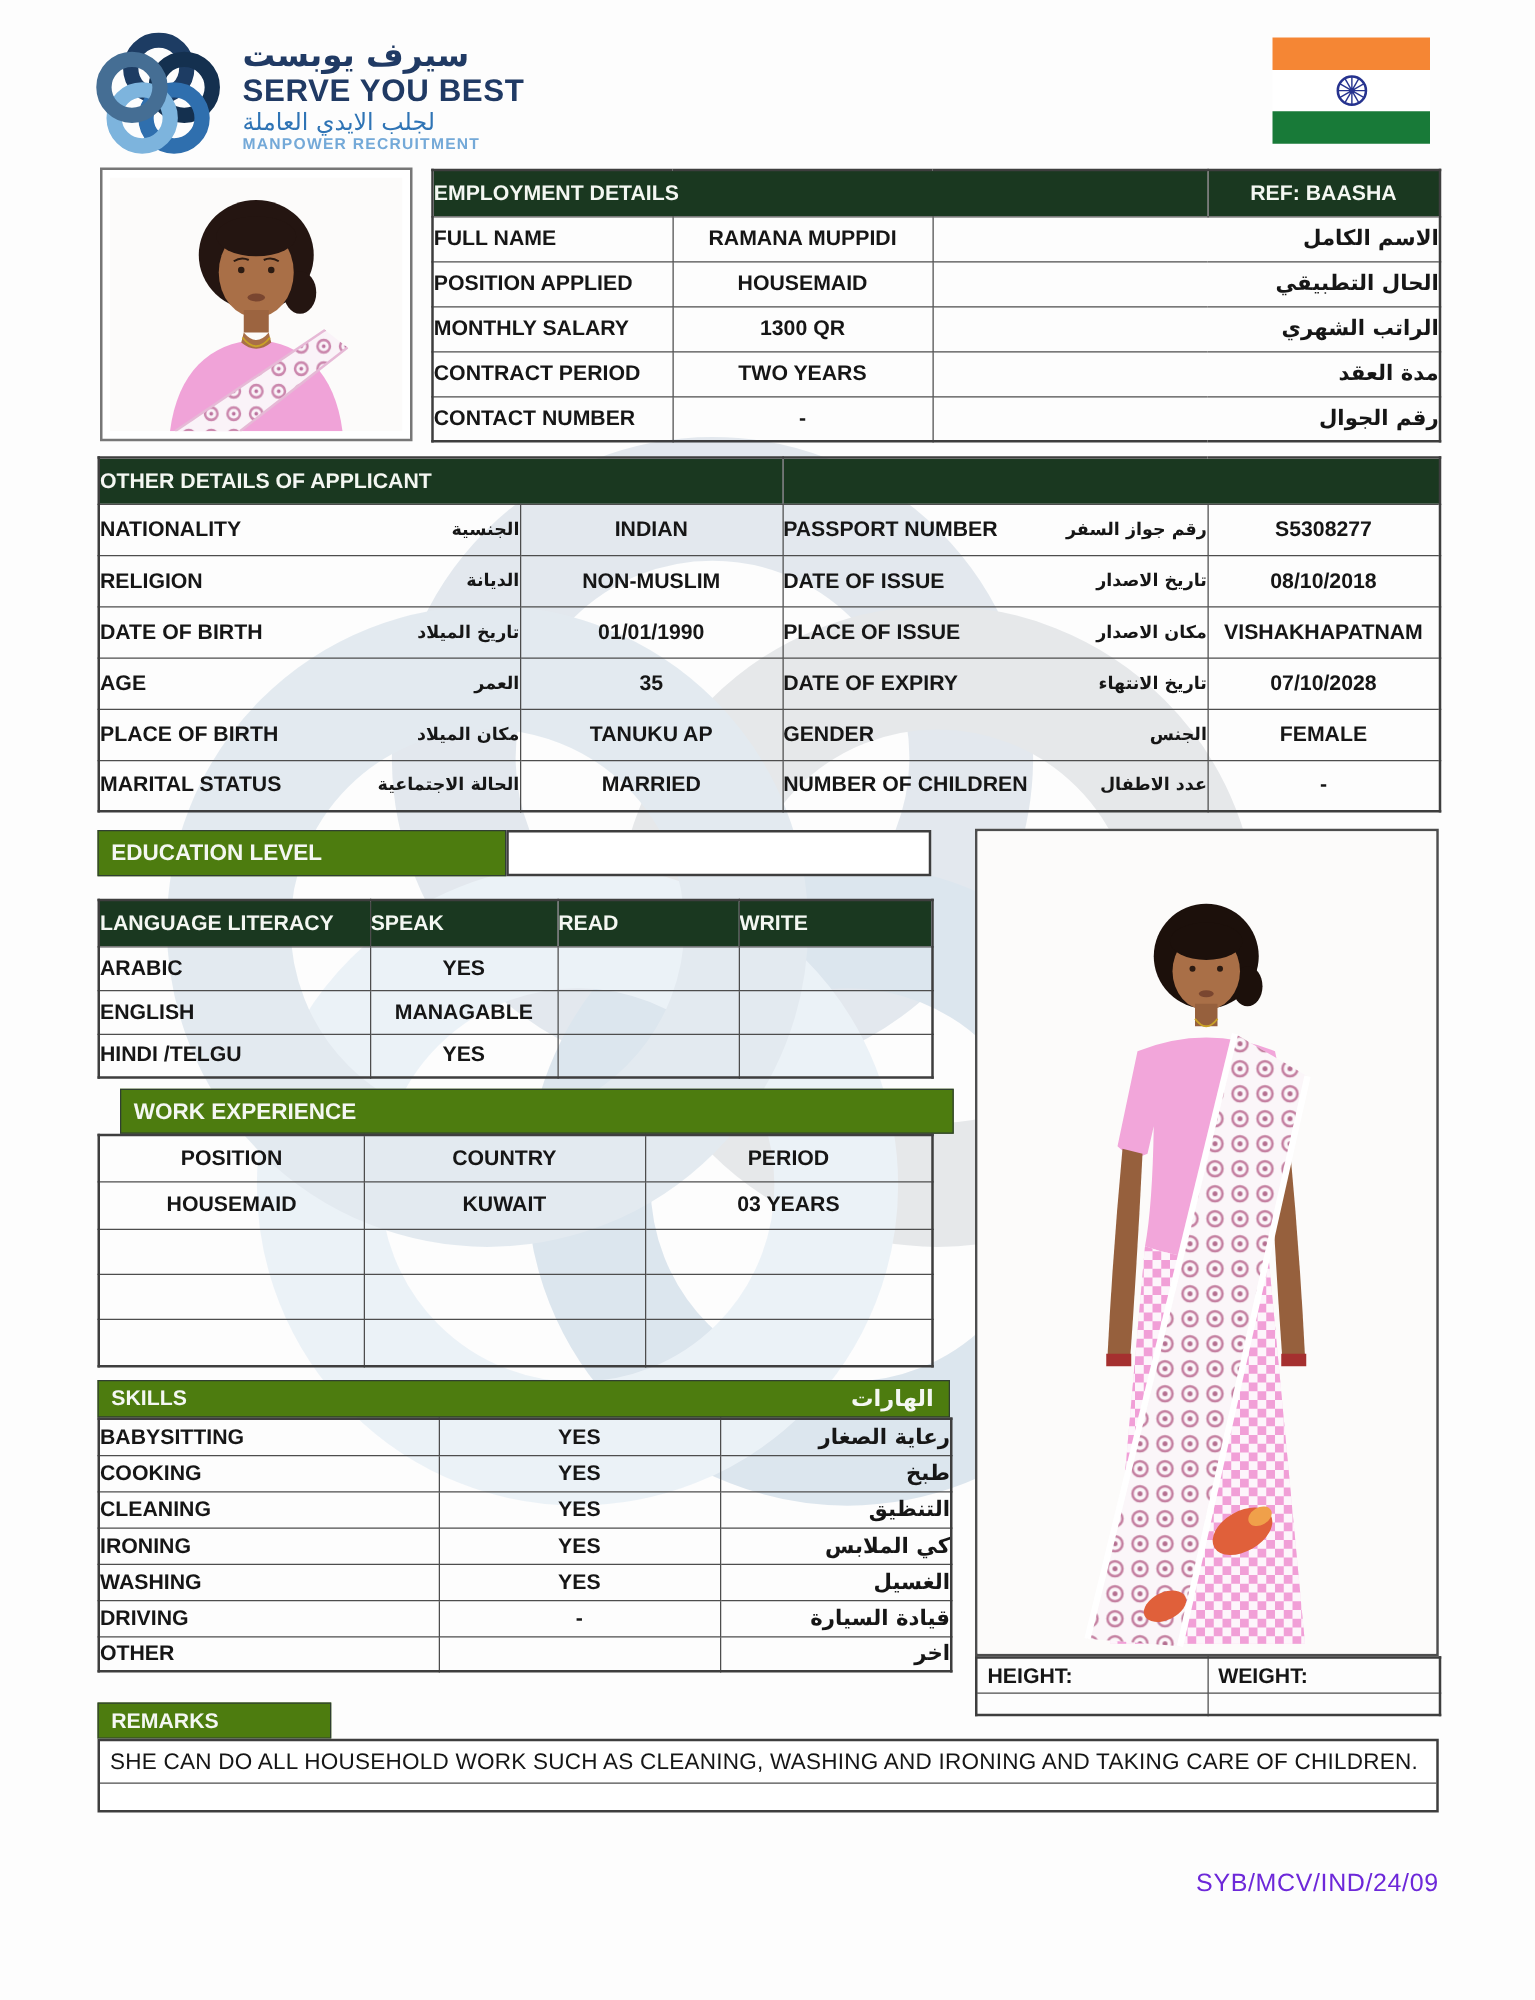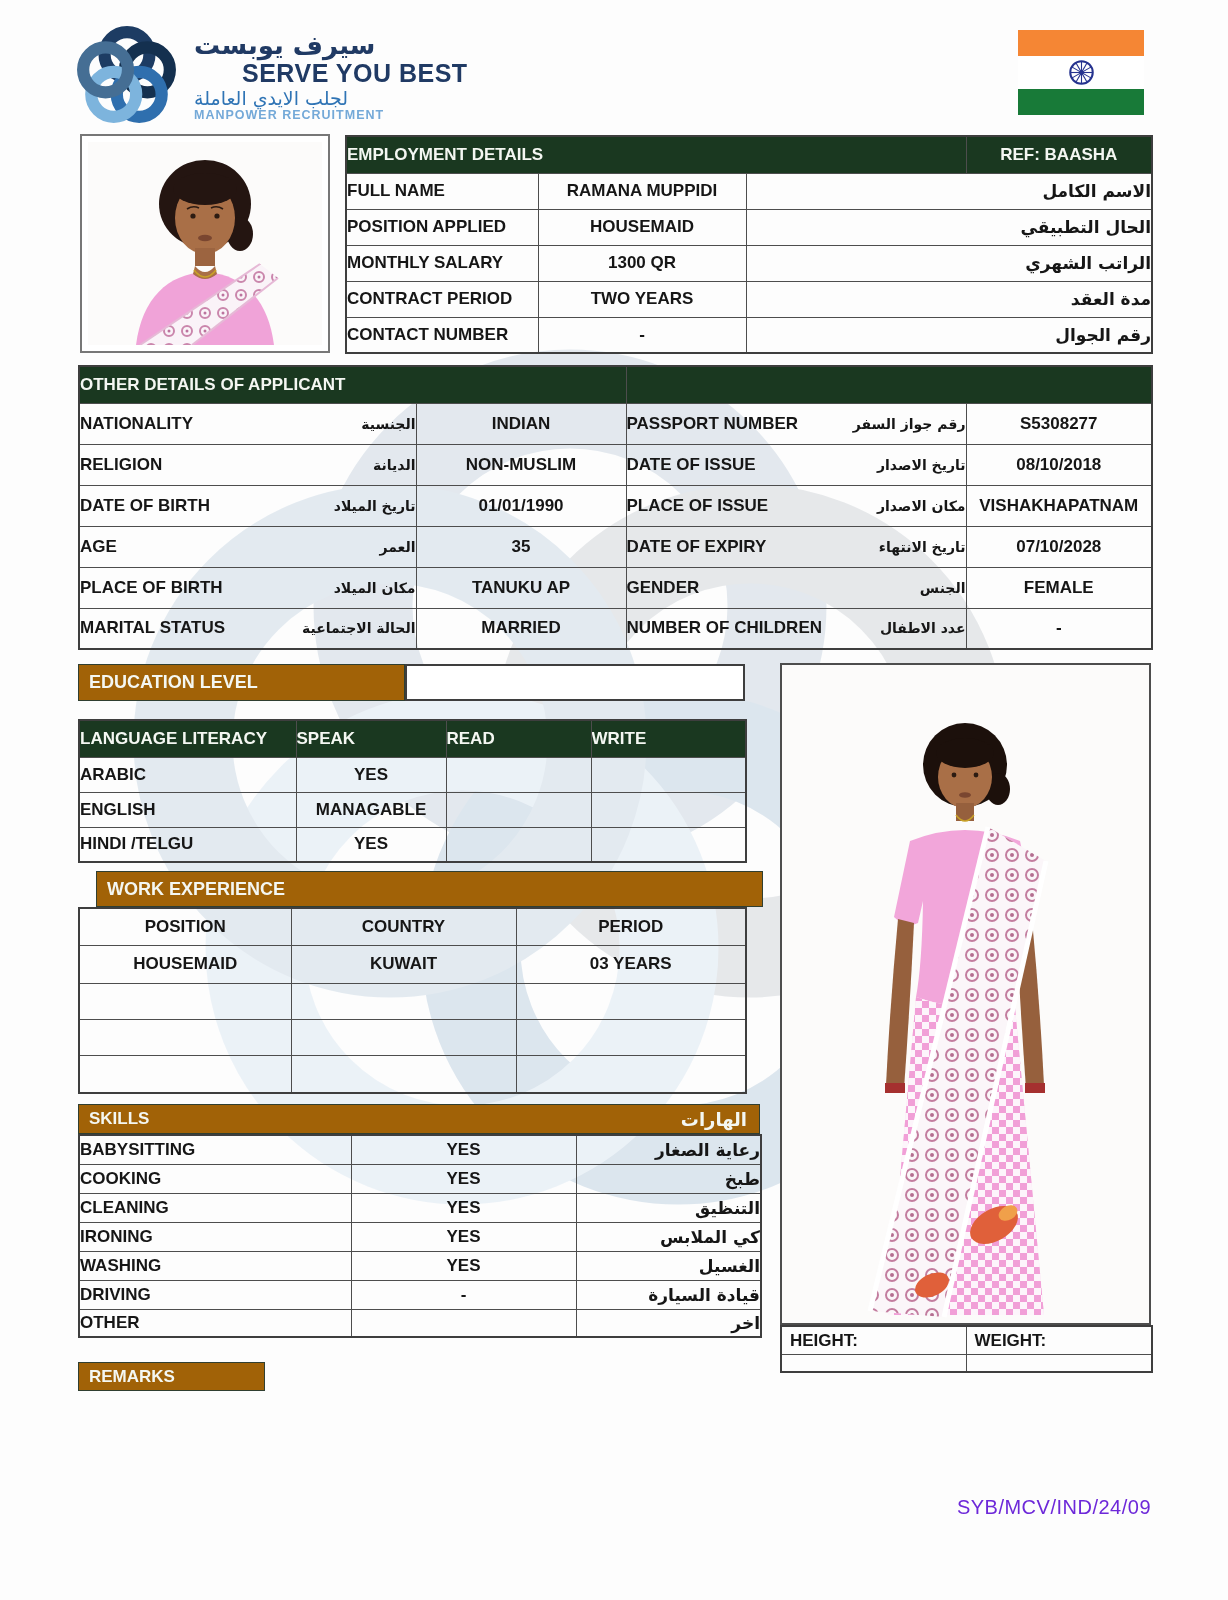--- a/index.html
+++ b/index.html
@@ -5,21 +5,21 @@
   html,body{margin:0;padding:0;background:#e9e9e9;}
   .page{position:relative;width:1228px;height:1600px;margin:0 auto;background:#fdfdfd;
         font-family:"Liberation Sans",sans-serif;color:#161616;overflow:hidden;}
   
   .watermark{position:absolute;left:120px;top:330px;width:900px;height:930px;opacity:.20;}
   
   .brand{position:absolute;left:70px;top:26px;display:flex;align-items:center;}
   .logo-knot{width:114px;height:102px;}
   .brand-text{margin-left:10px;line-height:1.08;}
   .b-ar{font-family:"DejaVu Sans",sans-serif;font-size:26px;font-weight:bold;color:#203a64;direction:rtl;text-align:left;}
-  .b-en{font-size:25px;font-weight:bold;letter-spacing:.5px;color:#203a64;margin-left:48px;}
+  .b-en{font-size:25px;font-weight:bold;letter-spacing:.5px;color:#203a64;}
   .b-ar2{font-family:"DejaVu Sans",sans-serif;font-size:19px;color:#2f74b5;direction:rtl;text-align:left;margin-top:1px;}
   .b-en2{font-size:12.5px;font-weight:bold;letter-spacing:1px;color:#74a9d8;margin-top:1px;}
   
   .flag{position:absolute;left:1018px;top:30px;width:126px;height:85px;background:#fff;}
   .f-saffron{height:26px;background:#f58634;margin-bottom:3px;}
   .f-white{height:27px;position:relative;}
   .f-green{height:26px;background:#187a38;margin-top:3px;}
   .chakra{position:absolute;left:50px;top:0px;width:27px;height:27px;}
   
   .tbl{position:absolute;border-collapse:collapse;table-layout:fixed;border:2px solid #3e3e3e;background:transparent;}
@@ -33,21 +33,21 @@
   .pair .ar{font-family:"DejaVu Sans",sans-serif;font-size:14px;direction:rtl;}
   .h29{height:29px}.h30{height:28px}.h35{height:35px}.h36{height:36px}.h37{height:37px}.h38{height:38px}.h41{height:41px}
   .emp{left:345px;top:135px;width:806px;}
   .other{left:78px;top:365px;width:1073px;}
   .lang{left:78px;top:719px;width:667px;}
   .work{left:78px;top:907px;width:667px;}
   .skills{left:78px;top:1134px;width:682px;}
   .hw{left:780px;top:1325px;width:371px;border-width:2px;}
   .hw td{font-size:17px;vertical-align:top;text-align:left;padding:4px 0 0 8px;}
   
-  .bar{position:absolute;background:#a16207;color:#f4f7f2;display:flex;align-items:center;justify-content:space-between;
+  .bar{position:absolute;background:#4d7c0f;color:#f4f7f2;display:flex;align-items:center;justify-content:space-between;
        padding:0 12px 0 10px;font-size:18px;font-weight:600;border:1px solid #303f31;box-sizing:border-box;}
   .bar .ar{font-family:"DejaVu Sans",sans-serif;font-size:18px;font-weight:600;direction:rtl;}
   .edu-bar{left:78px;top:664px;width:327px;height:37px;}
   .edu-val{position:absolute;left:405px;top:664px;width:340px;height:37px;border:2px solid #3e3e3e;background:#fff;box-sizing:border-box;}
   .work-bar{left:96px;top:871px;width:667px;height:36px;}
   .skills-bar{left:78px;top:1104px;width:682px;height:30px;font-size:17px;}
   .remarks-bar{left:78px;top:1362px;width:187px;height:29px;font-size:17px;}
   .remarks-box{position:absolute;left:78px;top:1391px;width:1073px;border:2px solid #3e3e3e;background:#fff;box-sizing:border-box;}
   .remarks-text{height:33px;line-height:33px;padding-left:8px;font-size:18px;font-weight:500;letter-spacing:.2px;
                 white-space:nowrap;overflow:hidden;}
@@ -473,16 +473,20 @@
     <tr style="height:18px">
       <td></td>
       <td></td>
     </tr>
   </tbody>
     </table>
 
   <div class="bar remarks-bar">
     <span>REMARKS</span>
   </div>
+  <div class="remarks-box">
+    <div class="remarks-text">SHE CAN DO ALL HOUSEHOLD WORK SUCH AS CLEANING, WASHING AND IRONING AND TAKING CARE OF CHILDREN.</div>
+    <div class="remarks-empty"></div>
+  </div>
 
   <div class="footer-code">SYB/MCV/IND/24/09</div>
 
 </div>
 
 </body></html>

